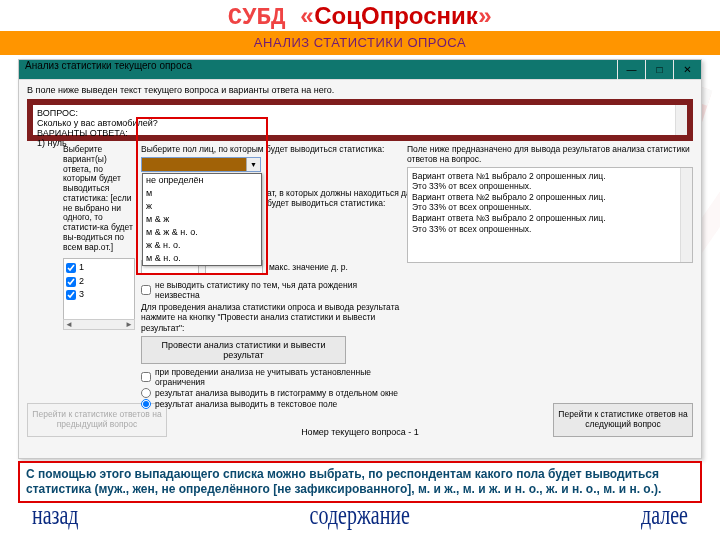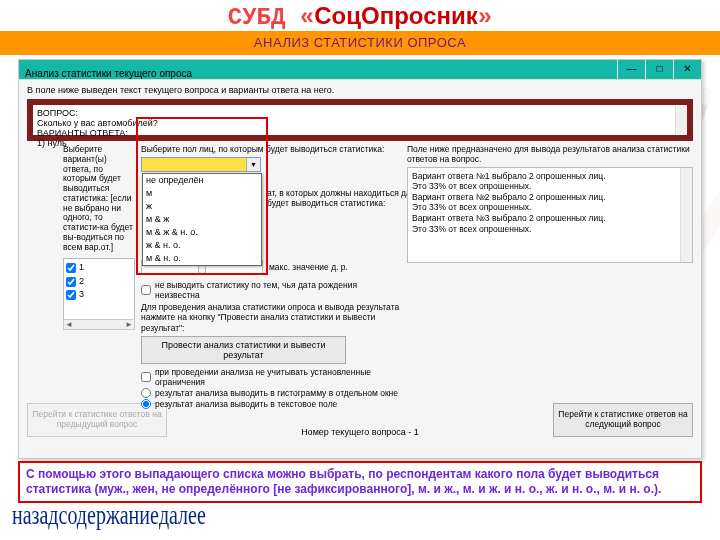--- a/index.html
+++ b/index.html
@@ -43,23 +43,23 @@
     margin: 4px 18px 0 18px;
     width: 684px; height: 400px;
     background: #f5f5f5;
     border: 1px solid #c8c8c8;
     box-shadow: 2px 2px 4px rgba(0,0,0,.2);
     display: flex; flex-direction: column;
     font-size: 9px;
     color: #000;
   }
   .titlebar {
-    height: 20px; background: #14b8a6;
+    height: 20px; background: #0f766e;
     border-bottom: 1px solid #ddd;
-    display: flex; align-items: flex-end;
+    display: flex; align-items: flex-start;
     padding-left: 6px;
   }
   .titlebar .title { flex: 1; font-size: 10px;}
   .winbtn {
     width: 28px; height: 20px; text-align: center;
     line-height: 20px; font-size: 10px;
     border-left: 1px solid #e8e8e8;
     font-family: sans-serif;
   }
 
@@ -90,21 +90,21 @@
   .chk-list { margin-top: 6px; background:#fff; border:1px solid #bbb; height:62px; padding:2px;}
   .chk-row { display:flex; align-items:center; gap:3px; font-size:9px; line-height:1.5;}
   .chk-row input { width:10px; height:10px;}
   .col-left .hscroll { height:11px; background:#f0f0f0; border:1px solid #ccc; margin-top:-1px; display:flex; justify-content:space-between;}
   .col-left .hscroll span{width:10px;text-align:center;font-size:8px;color:#666;}
 
   .col-mid { width: 260px; font-size: 8.5px; position:relative;}
   .gender-label { line-height:1.15; margin-bottom:2px;}
   .combo {
     width: 120px; height: 15px;
-    border: 1px solid #7a9fd4; background:#fde047;
+    border: 1px solid #7a9fd4; background:#a16207;
     display:flex; align-items:center;
     position:relative; font-size:9px;
   }
   .combo .val{flex:1; padding-left:3px;}
   .combo .arrow{width:14px;height:13px;border-left:1px solid #aaa;display:flex;align-items:center;justify-content:center;background:#eee;font-size:7px;}
   .red-outline {
     position:absolute; border:2px solid #d00;
     left: -5px; top: -40px; width: 132px; height: 158px;
     pointer-events:none; z-index:5;
   }
@@ -141,27 +141,27 @@
   .nav-btn.disabled{background:#f3f3f3;color:#aaa;border-color:#ccc;}
   .cur-q{font-size:9px;}
 
   .annotation{
     position:relative; z-index:2;
     margin: 2px 18px 0 18px;
     border:2px solid #d00;
     background: rgba(255,255,255,.85);
     padding:4px 6px;
     font-size:12px; font-weight:bold;
-    color:#6d28d9;
+    color:#0c4a6e;
     line-height:1.25;
   }
   .footer-nav{
     position:relative; z-index:2;
-    display:flex; 
-    padding: 0 12px; margin-top:1px;
+    display:flex; justify-content:space-between;
+    padding: 0 32px; margin-top:1px;
     font-family: "Times New Roman", serif;
     font-size:20px; color:#0a2a80;
   }
   .footer-nav span{ transform: scaleY(1.35); display:inline-block;}
 </style>
 </head>
 <body>
 
 <svg class="bg-decor" viewBox="0 0 200 380">
   <path class="swirl" d="M20 300 q80 -60 40 -140 q-30 -60 60 -100"></path>

